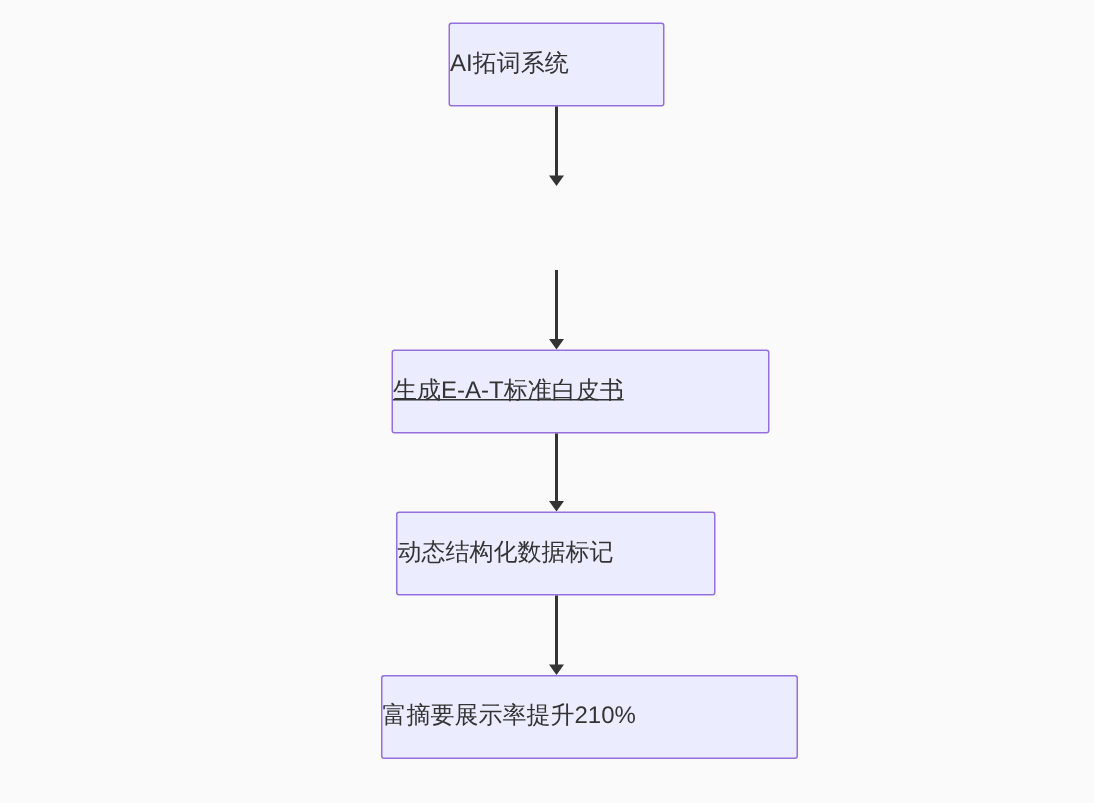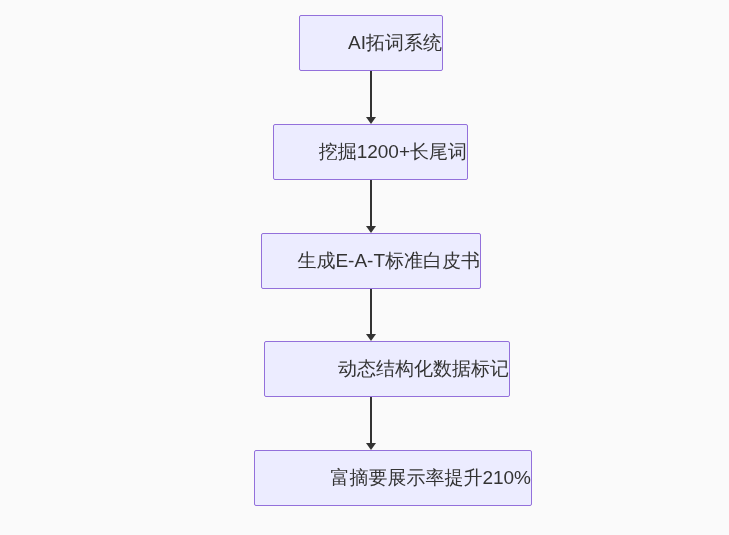--- a/index.html
+++ b/index.html
@@ -18,26 +18,26 @@
   }
   .canvas {
     position: relative;
     width: 729px; height: 535px;
     background: var(--page-bg);
   }
   .node {
     position: absolute;
     display: flex;
     align-items: center;
-    justify-content: flex-end;
+    justify-content: flex-start;
     background: var(--node-fill);
     border: 1px solid var(--node-border);
     border-radius: 2px;
     color: var(--text-color);
-    font-size: 19px;
+    font-size: 16px;
     line-height: 1.2;
     text-align: center;
     white-space: nowrap;
   }
   .edge {
     position: absolute;
     width: 0;
   }
   .edge-line {
     position: absolute;
@@ -50,45 +50,42 @@
     position: absolute;
     bottom: 0; left: -5px;
     width: 0; height: 0;
     border-left: 5px solid transparent;
     border-right: 5px solid transparent;
     border-top: 7px solid var(--arrow-color);
   }
   
   #node-0 { left: 299px; top: 15px;  width: 144px; height: 56px; }
   #node-1 { left: 273px; top: 124px; width: 195px; height: 56px; }
-  #node-2 { left: 261px; top: 233px; width: 220px; height: 56px; }
-  #node-3 { left: 264px; top: 341px; width: 246px; height: 56px; padding-left: 28px; }
+  #node-2 { left: 261px; top: 233px; width: 252px; height: 56px; text-decoration: underline; }
+  #node-3 { left: 264px; top: 341px; width: 213px; height: 56px; }
   #node-4 { left: 254px; top: 450px; width: 278px; height: 56px; }
   #edge-0 { left: 371px; top: 71px;  height: 53px; }
   #edge-1 { left: 371px; top: 180px; height: 53px; }
   #edge-2 { left: 371px; top: 289px; height: 52px; }
   #edge-3 { left: 371px; top: 397px; height: 53px; }
 </style>
 </head>
 <body>
 
 <div class="canvas">
 
   <div class="node" id="node-0">
     <span>AI拓词系统</span>
   </div>
 
   <div class="edge" id="edge-0">
     <div class="edge-line"></div>
     <div class="edge-head"></div>
   </div>
 
-  <div class="node" id="node-1">
-    <span>挖掘1200+长尾词</span>
-  </div>
 
   <div class="edge" id="edge-1">
     <div class="edge-line"></div>
     <div class="edge-head"></div>
   </div>
 
   <div class="node" id="node-2">
     <span>生成E-A-T标准白皮书</span>
   </div>
 

